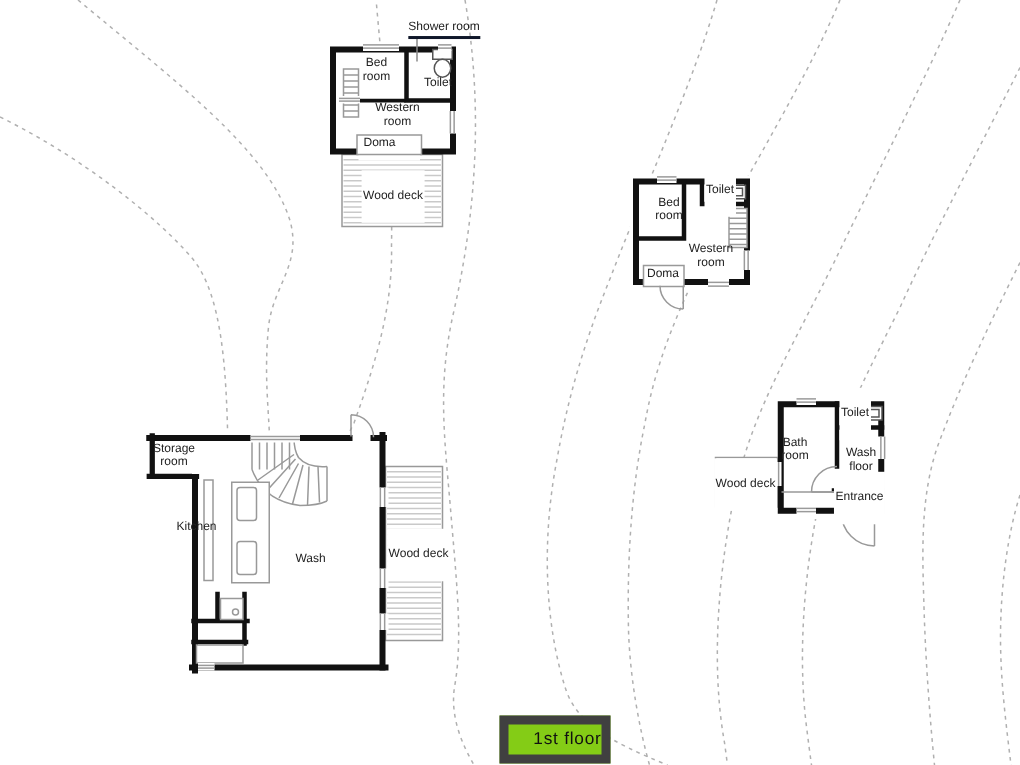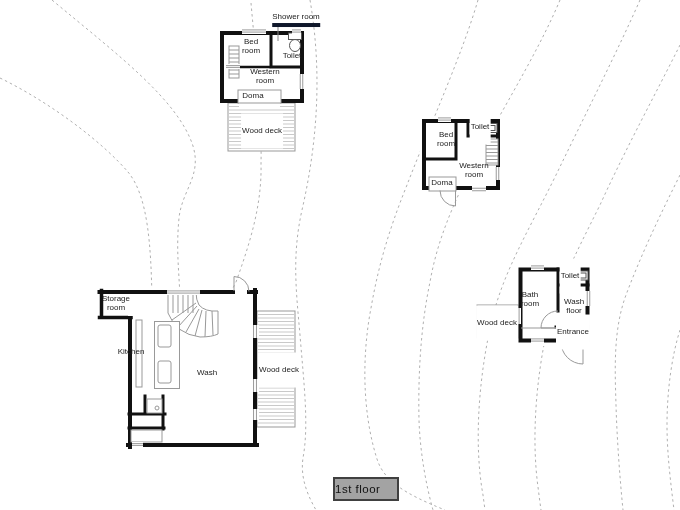--- a/index.html
+++ b/index.html
@@ -3,24 +3,24 @@
 <meta charset="utf-8">
 <style>
   html,body{margin:0;padding:0;background:#fff;}
   .canvas{position:relative;width:680px;height:510px;background:#fff;overflow:hidden;
           font-family:"Liberation Sans","DejaVu Sans",sans-serif;}
   .canvas svg{position:absolute;left:0;top:0;}
   .lbl{position:absolute;transform:translate(-50%,-50%);font-size:8px;line-height:1.12;
        color:#222;text-align:center;white-space:normal;}
   .nowrap{white-space:nowrap;}
   .halo{background:#fff;padding:13px 1px;}
-  .underline{border-bottom:4px solid #0f172a;padding-bottom:1px;}
-  .floor-box{position:absolute;left:333px;top:477px;width:62px;height:20px;border:2px solid #404040;
-             display:flex;align-items:center;justify-content:flex-start;font-size:11.5px;color:#111;
-             background:#a3a3a3;letter-spacing:.5px;}
+  .underline{border-bottom:2px solid #0f172a;padding-bottom:1px;}
+  .floor-box{position:absolute;left:333px;top:477px;width:62px;height:20px;border:6px solid #404040;
+             display:flex;align-items:center;justify-content:flex-end;font-size:11.5px;color:#111;
+             background:#84cc16;letter-spacing:.5px;}
 </style>
 </head>
 <body>
 
 <div class="canvas">
 <svg width="680" height="510" viewBox="0 0 680 510">
 
   <g fill="none" stroke="#b0b0b0" stroke-width="1" stroke-dasharray="2.5,3">
     <path d="M 0,78 C 55,105 105,145 128,172 C 148,196 151,245 152,300"></path>
     <path d="M 52,0 C 118,55 178,100 193,146 C 202,176 182,190 179,218 C 176,250 179,270 180,298"></path>

